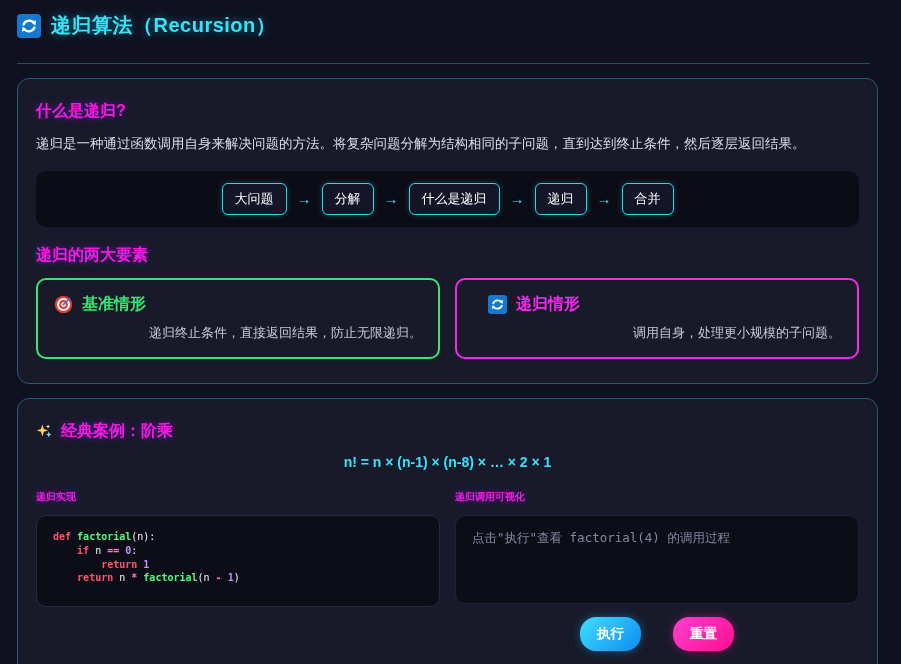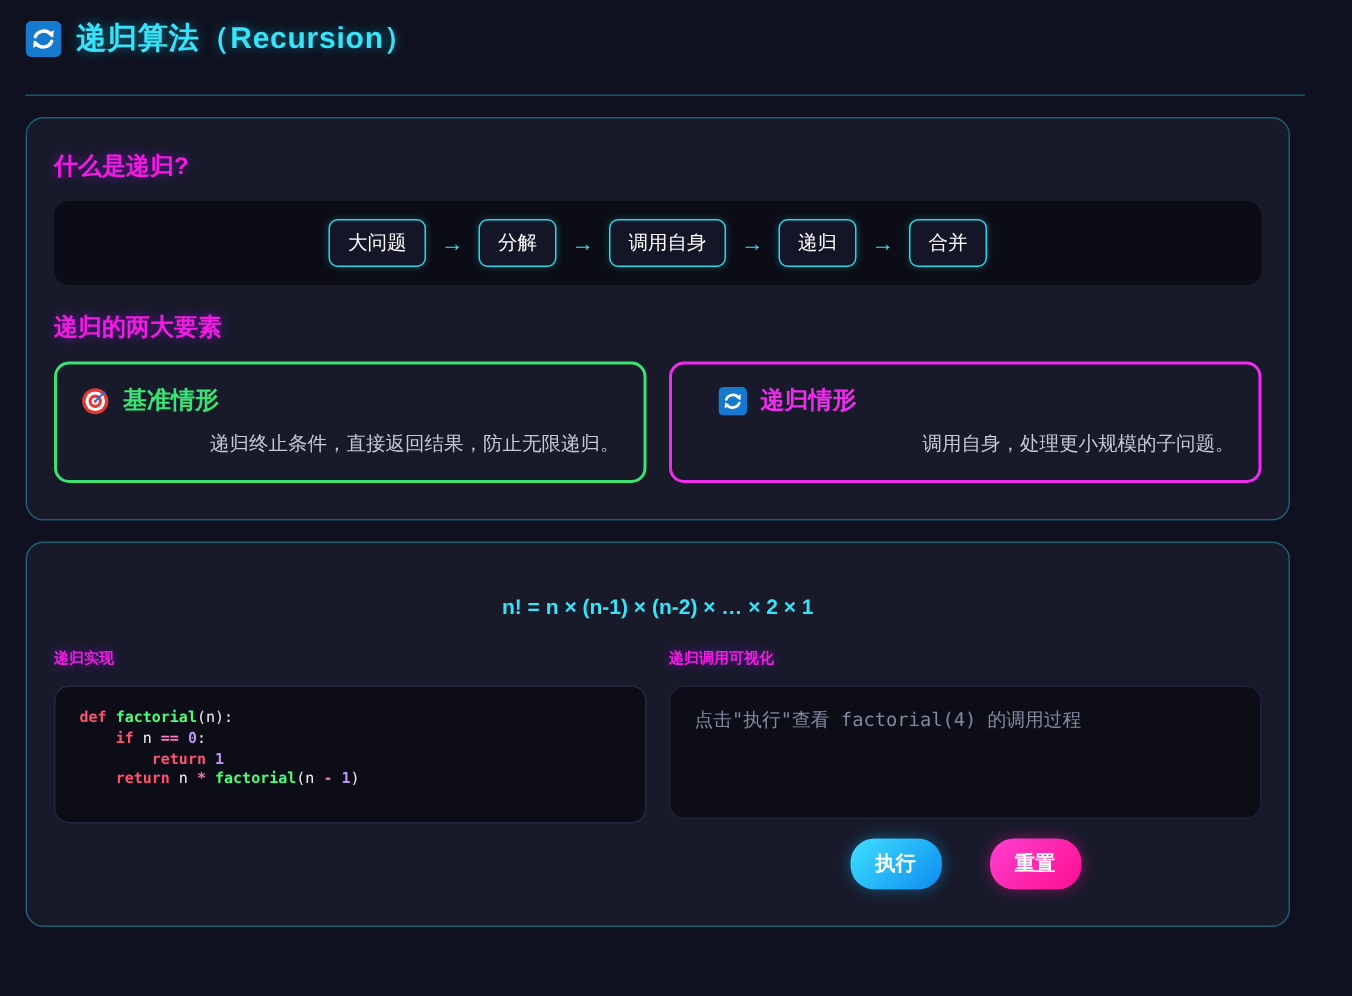--- a/index.html
+++ b/index.html
@@ -20,21 +20,21 @@
   }
   .app-title {
     font-size: 20px; font-weight: bold; color: #38e2f8;
     text-shadow: 0 0 8px rgba(0, 229, 255, 0.45);
     letter-spacing: 0.5px;
   }
   .icon-refresh-square { width: 24px; height: 24px; flex: 0 0 auto; }
 
   
   .card {
-    margin: 14px 41px 0 17px;
+    margin: 14px 23px 0 17px;
     background: #181a2a;
     border: 1px solid #1d5f72;
     border-radius: 12px;
     padding: 22px 18px 24px 18px;
   }
   .section-heading {
     font-size: 16px; font-weight: bold; color: #f21ce0;
     text-shadow: 0 0 7px rgba(160, 20, 255, 0.55);
     margin-bottom: 12px;
     display: flex; align-items: center; gap: 8px;
@@ -129,27 +129,28 @@
       <path d="M17.3 9.3 A6.2 6.2 0 0 0 6.5 10.5" stroke="#ffffff" stroke-width="2.2" fill="none" stroke-linecap="round"></path>
       <polygon points="18.9,6.2 18.4,11.2 14.4,8.4" fill="#ffffff"></polygon>
       <path d="M6.7 14.7 A6.2 6.2 0 0 0 17.5 13.5" stroke="#ffffff" stroke-width="2.2" fill="none" stroke-linecap="round"></path>
       <polygon points="5.1,17.8 5.6,12.8 9.6,15.6" fill="#ffffff"></polygon>
     </svg>
     <div class="app-title">递归算法（Recursion）</div>
   </div>
 
   <div class="card">
     <div class="section-heading">什么是递归?</div>
+    <p class="intro-text">递归是一种通过函数调用自身来解决问题的方法。将复杂问题分解为结构相同的子问题，直到达到终止条件，然后逐层返回结果。</p>
 
     <div class="flow-bar">
         <span class="flow-step">大问题</span>
         <span class="flow-arrow">→</span>
         <span class="flow-step">分解</span>
         <span class="flow-arrow">→</span>
-        <span class="flow-step">调用自身</span>
+        <span class="flow-step">什么是递归</span>
         <span class="flow-arrow">→</span>
         <span class="flow-step">递归</span>
         <span class="flow-arrow">→</span>
         <span class="flow-step">合并</span>
       </div>
 
     <div class="section-heading">递归的两大要素</div>
 
     <div class="cases-grid">
       <div class="case-box" style="border-color: rgb(58, 227, 116);">
@@ -177,22 +178,30 @@
             <polygon points="5.1,17.8 5.6,12.8 9.6,15.6" fill="#ffffff"></polygon>
           </svg>
           <span class="case-title-text" style="color: rgb(238, 43, 238);">递归情形</span>
         </div>
         <div class="case-desc">调用自身，处理更小规模的子问题。</div>
       </div>
     </div>
   </div>
 
   <div class="card">
-
-    <div class="formula">n! = n × (n-1) × (n-2) × … × 2 × 1</div>
+    <div class="section-heading">
+      <svg class="case-icon" viewBox="0 0 24 24" style="width:17px;height:17px;">
+        <path d="M9 2 L11 8.5 L17 10.5 L11 12.5 L9 19 L7 12.5 L1 10.5 L7 8.5 Z" fill="#ffd748"></path>
+        <path d="M18 12 L19.2 15 L22 16.2 L19.2 17.4 L18 20.4 L16.8 17.4 L14 16.2 L16.8 15 Z" fill="#7fdcff"></path>
+        <path d="M17 2 L17.8 4.2 L20 5 L17.8 5.8 L17 8 L16.2 5.8 L14 5 L16.2 4.2 Z" fill="#ffffff"></path>
+      </svg>
+      <span>经典案例：阶乘</span>
+    </div>
+
+    <div class="formula">n! = n × (n-1) × (n-8) × … × 2 × 1</div>
 
     <div class="example-grid">
       <div>
         <div class="col-heading">递归实现</div>
         <div class="code-box"><div class="code-line"><span class="tok-kw">def </span><span class="tok-fn">factorial</span><span class="tok-pl">(n):</span></div><div class="code-line"><span class="tok-pl">    </span><span class="tok-kw">if</span><span class="tok-pl"> n </span><span class="tok-op">==</span><span class="tok-pl"> </span><span class="tok-num">0</span><span class="tok-pl">:</span></div><div class="code-line"><span class="tok-pl">        </span><span class="tok-kw">return</span><span class="tok-pl"> </span><span class="tok-num">1</span></div><div class="code-line"><span class="tok-pl">    </span><span class="tok-kw">return</span><span class="tok-pl"> n </span><span class="tok-op">*</span><span class="tok-pl"> </span><span class="tok-fn">factorial</span><span class="tok-pl">(n </span><span class="tok-op">-</span><span class="tok-pl"> </span><span class="tok-num">1</span><span class="tok-pl">)</span></div></div>
       </div>
 
       <div>
         <div class="col-heading">递归调用可视化</div>
         <div class="viz-box">

